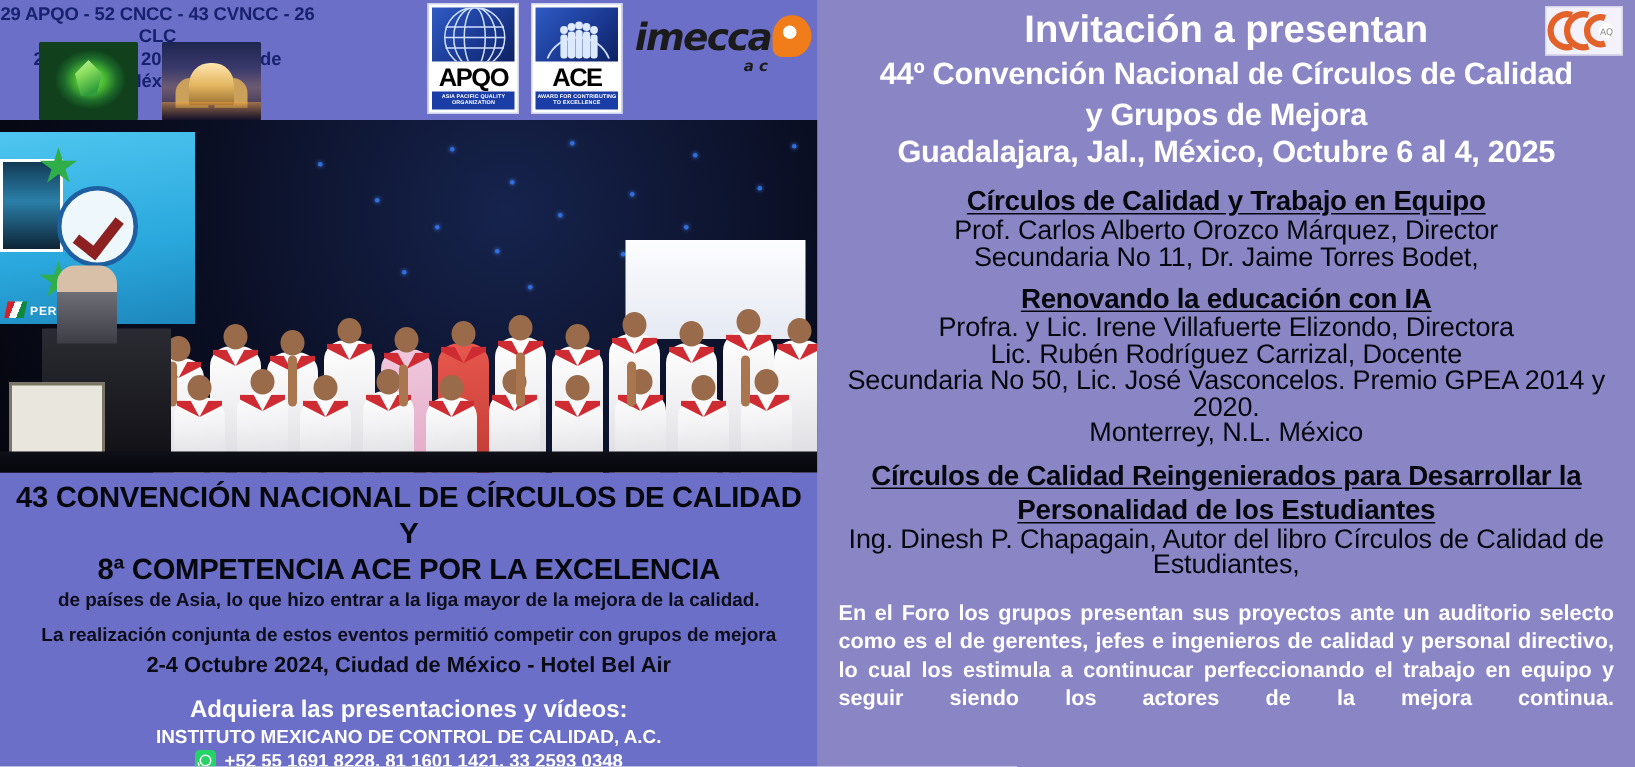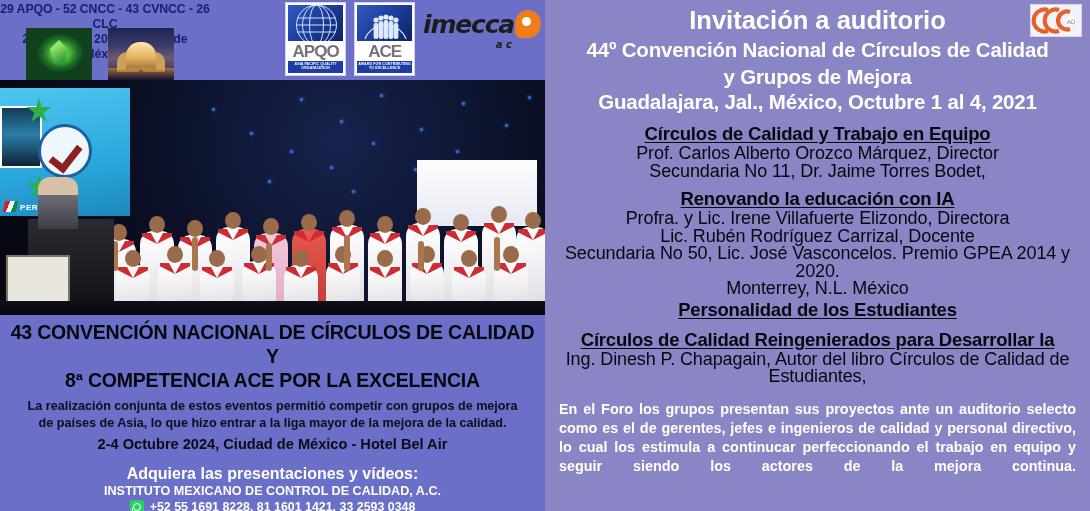--- a/index.html
+++ b/index.html
@@ -123,21 +123,21 @@
     width: 100%;
     height: 36px;
     background: linear-gradient(135deg, #2f5bc4 0%, #1b3a94 55%, #0e2263 100%);
     position: relative;
     overflow: hidden;
   }
   .sq-logo .globe svg { position: absolute; left: 0; top: 0; }
   .sq-logo .acro {
     font-weight: bold;
     font-size: 17px;
-    color: #737373;
+    color: #000000;
     letter-spacing: -1px;
     line-height: 19px;
     margin-top: 1px;
   }
   .sq-logo .sub {
     font-size: 3.6px;
     color: #ffffff;
     background: #1a3da8;
     width: 100%;
     text-align: center;
@@ -621,22 +621,22 @@
 
       <div class="ph-podium"></div>
       <div class="ph-speaker"></div>
       <div class="ph-certificate"></div>
       <div class="ph-floor"></div>
     </div>
 
     <div class="left-body">
       <div class="lb-title">43 CONVENCIÓN NACIONAL DE CÍRCULOS DE CALIDAD Y</div>
       <div class="lb-title" style="margin-top:0">8ª COMPETENCIA ACE POR LA EXCELENCIA</div>
+      <div class="lb-desc" style="margin-top:0">de países de Asia, lo que hizo entrar a la liga mayor de la mejora de la calidad.</div>
       <div class="lb-desc">La realización conjunta de estos eventos permitió competir con grupos de mejora</div>
-      <div class="lb-desc" style="margin-top:0">de países de Asia, lo que hizo entrar a la liga mayor de la mejora de la calidad.</div>
       <div class="lb-date">2-4 Octubre 2024, Ciudad de México - Hotel Bel Air</div>
       <div class="lb-acquire">Adquiera las presentaciones y vídeos:</div>
       <div class="lb-org">INSTITUTO MEXICANO DE CONTROL DE CALIDAD, A.C.</div>
       <div class="lb-contact-line">
         <span class="wa-icon"></span>
         <span>+52 55 1691 8228, 81 1601 1421, 33 2593 0348</span>
       </div>
 
     </div>
 
@@ -649,42 +649,42 @@
         <g fill="none" stroke="#e2622a" stroke-width="4.2" stroke-linecap="butt">
           <path d="M17 5 A11 11 0 1 0 17 26"></path>
           <path d="M28 5 A11 11 0 1 0 28 26"></path>
           <path d="M39 7 A9 9 0 1 0 39 24"></path>
         </g>
         <circle cx="40" cy="15.5" r="5" fill="#ffffff"></circle>
         <text x="40" y="18.5" font-size="6" text-anchor="middle" fill="#888" font-family="DejaVu Sans, sans-serif">AQ</text>
       </svg>
     </div>
 
-    <div class="rp-invite">Invitación a auditorio</div>
+    <div class="rp-invite">Invitación a presentan</div>
     <div class="rp-conv">44º Convención Nacional de Círculos de Calidad</div>
     <div class="rp-conv">y Grupos de Mejora</div>
-    <div class="rp-city">Guadalajara, Jal., México, Octubre 1 al 4, 2021</div>
+    <div class="rp-city">Guadalajara, Jal., México, Octubre 6 al 4, 2025</div>
 
     <div>
       <div class="rp-sec-head">Círculos de Calidad y Trabajo en Equipo</div>
       <div class="rp-line">Prof. Carlos Alberto Orozco Márquez, Director</div>
       <div class="rp-line">Secundaria No 11, Dr. Jaime Torres Bodet,</div>
     </div>
 
     <div>
       <div class="rp-sec-head">Renovando la educación con IA</div>
       <div class="rp-line">Profra. y Lic. Irene Villafuerte Elizondo, Directora</div>
       <div class="rp-line">Lic. Rubén Rodríguez Carrizal, Docente</div>
       <div class="rp-line">Secundaria No 50, Lic. José Vasconcelos. Premio GPEA 2014 y 2020.</div>
       <div class="rp-line">Monterrey, N.L. México</div>
     </div>
 
     <div>
+      <div class="rp-sec-head">Círculos de Calidad Reingenierados para Desarrollar la</div>
       <div class="rp-sec-head" style="margin-top:0">Personalidad de los Estudiantes</div>
-      <div class="rp-sec-head">Círculos de Calidad Reingenierados para Desarrollar la</div>
       <div class="rp-line">Ing. Dinesh P. Chapagain, Autor del libro Círculos de Calidad de Estudiantes,</div>
     </div>
 
     <div class="rp-foot">En el Foro los grupos presentan sus proyectos ante un auditorio selecto como es el de gerentes, jefes e ingenieros de calidad y personal directivo, lo cual los estimula a continucar perfeccionando el trabajo en equipo y seguir siendo los actores de la mejora continua.</div>
 
   </div>
 
 </div>
 
 </body></html>

